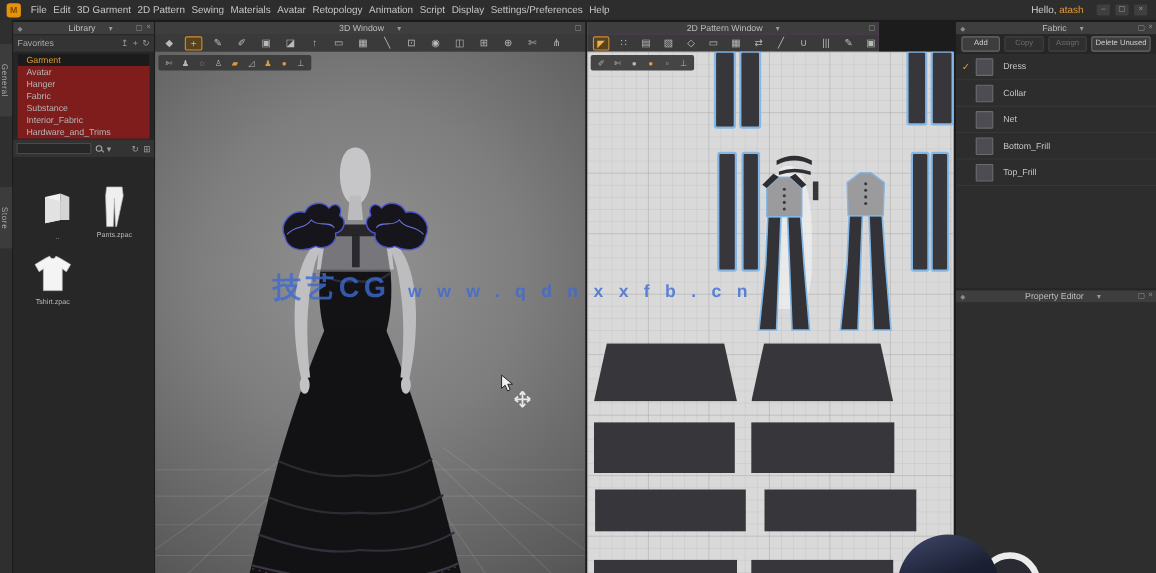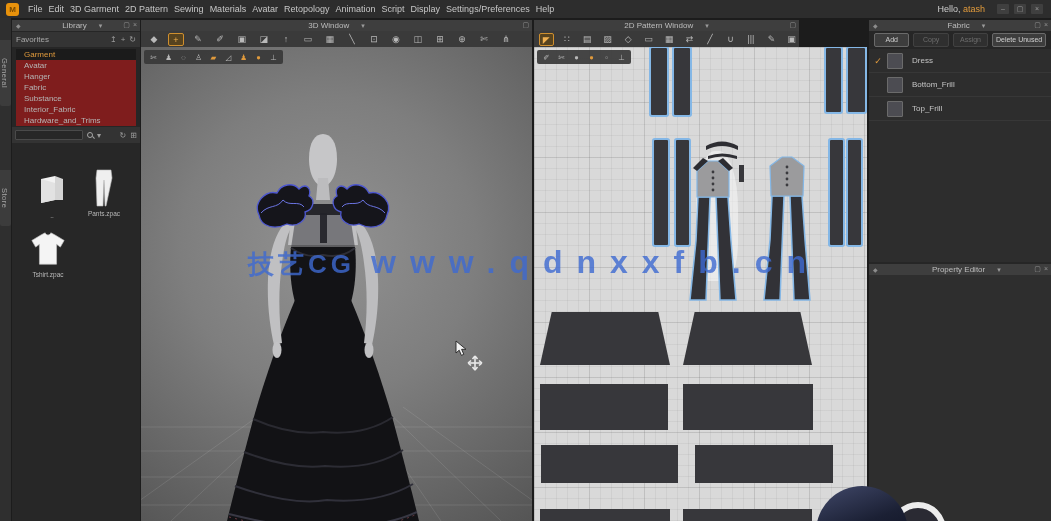--- a/index.html
+++ b/index.html
@@ -82,21 +82,21 @@
   .fab-row { height:24px; display:flex; align-items:center; border-bottom:1px solid rgba(255,255,255,.05); }
   .fab-check { width:18px; text-align:center; color:#e09a3c; font-size:9px; }
   .fab-swatch { width:16px; height:16px; background:#4c4c52; border:1px solid #6b6b6b; border-radius:1px; }
   .fab-label { font-size:8px; color:#c5c5c5; margin-left:9px; }
   #prop-header { top:244px;text-align:right; }
   #prop-body { position:absolute; left:0; right:0; top:255px; bottom:0; background:#2e2e2e; }
 
   
   #watermark { position:absolute; left:248px; top:244px; z-index:40; color:#3e6ad2; opacity:.8; font-weight:bold; white-space:nowrap; pointer-events:none; }
   #watermark .wm-brand { font-size:26px; letter-spacing:4px; }
-  #watermark .wm-url { font-size:32px; letter-spacing:14px; margin-left:16px; }
+  #watermark .wm-url { font-size:16px; letter-spacing:14px; margin-left:16px; }
 
   
   #cursor { position:absolute; left:313px; top:293px; z-index:30; }
 
   
   #cam-head { position:absolute; left:816px; top:486px; width:92px; height:64px; border-radius:46px 46px 10px 10px; background:linear-gradient(160deg,#3a4160 10%,#1b2034 55%,#0e1120 100%); z-index:70; }
   #cam-ring { position:absolute; left:890px; top:502px; width:56px; height:56px; border-radius:50%; border:6px solid #ececec; background:#2a2a33; z-index:69; }
 </style>
 </head>
 <body>
@@ -418,21 +418,31 @@
         <button class="btn wide" title="Delete Unused">Delete Unused</button>
       </div>
     <div id="fab-list">
 
         <div class="fab-row">
           <span class="fab-check">✓</span>
           <span class="fab-swatch"></span>
           <span class="fab-label">Dress</span>
         </div>
 
-
+        <div class="fab-row">
+          <span class="fab-check"></span>
+          <span class="fab-swatch"></span>
+          <span class="fab-label">Collar</span>
+        </div>
+
+        <div class="fab-row">
+          <span class="fab-check"></span>
+          <span class="fab-swatch"></span>
+          <span class="fab-label">Net</span>
+        </div>
 
         <div class="fab-row">
           <span class="fab-check"></span>
           <span class="fab-swatch"></span>
           <span class="fab-label">Bottom_Frill</span>
         </div>
 
         <div class="fab-row">
           <span class="fab-check"></span>
           <span class="fab-swatch"></span>

